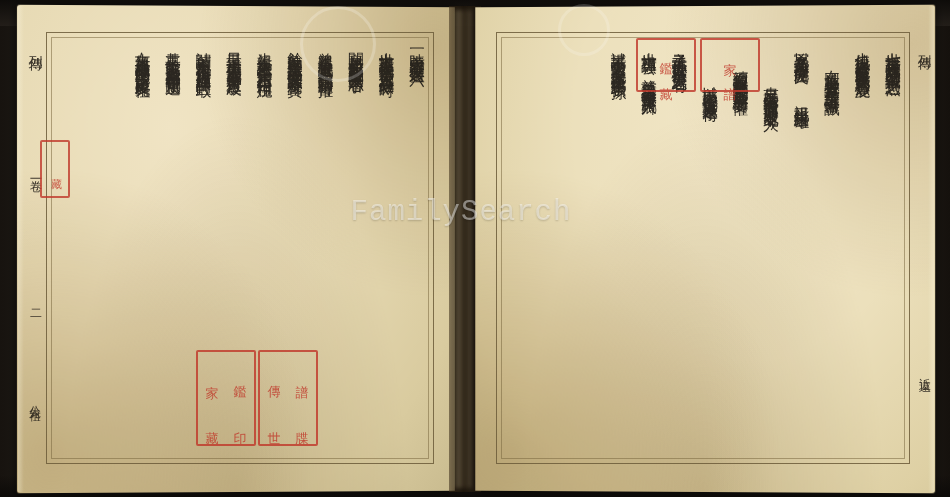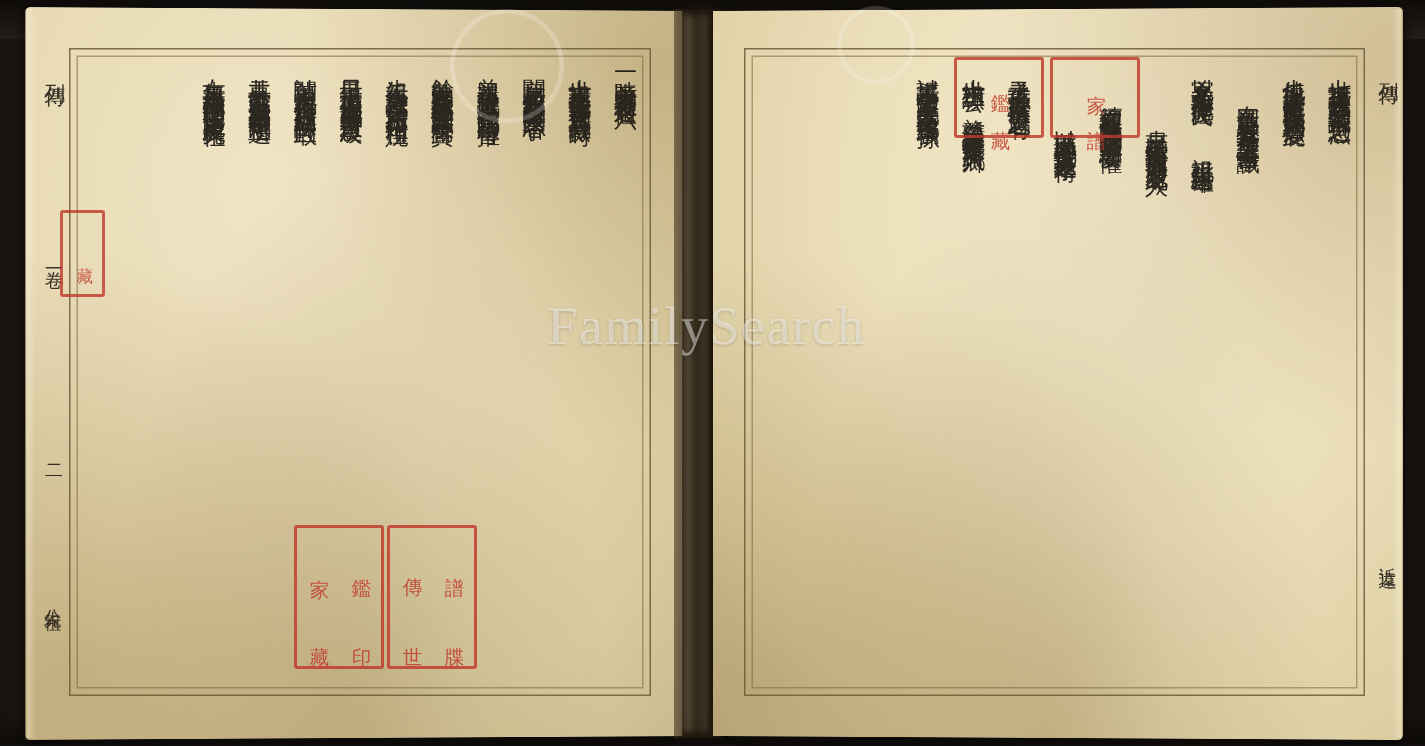--- a/index.html
+++ b/index.html
@@ -200,25 +200,25 @@
     font-family: "DejaVu Serif", serif;
     font-size: 11px;
     display: flex; align-items: center; justify-content: center;
     letter-spacing: 1px;
   }
   .seal-e { left: 40px; top: 140px; width: 26px; height: 54px; }
 
   
   .watermark {
     position: absolute;
-    left: 236px; top: 196px;
+    left: 226px; top: 196px;
     width: 470px;
     text-align: center;
-    font-family: Liberation Serif, serif;
-    font-size: 36px;
+    font-family: Liberation Mono, monospace;
+    font-size: 29px;
     color: rgba(255,255,255,.45);
     letter-spacing: 1px;
     text-shadow: 0 1px 2px rgba(0,0,0,.18);
     pointer-events: none;
     user-select: none;
   }
   .watermark .wm-sub {
     display: block;
     font-size: 15px;
     letter-spacing: 5px;

